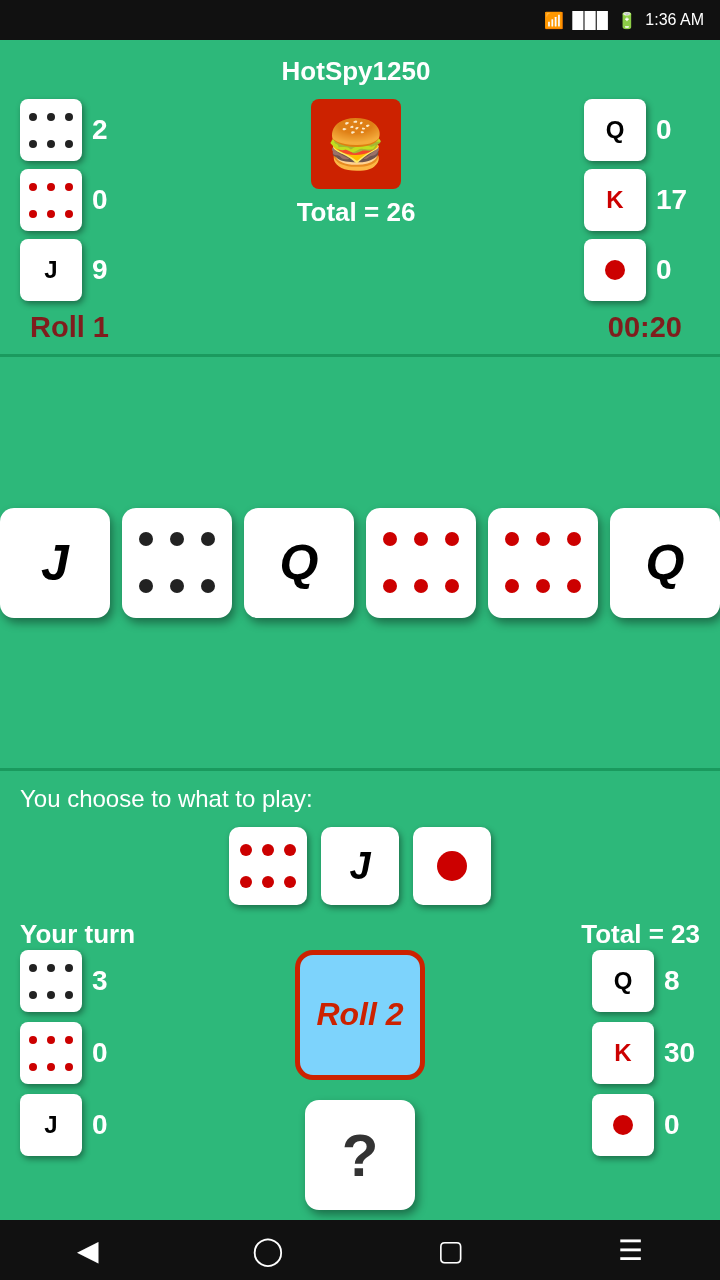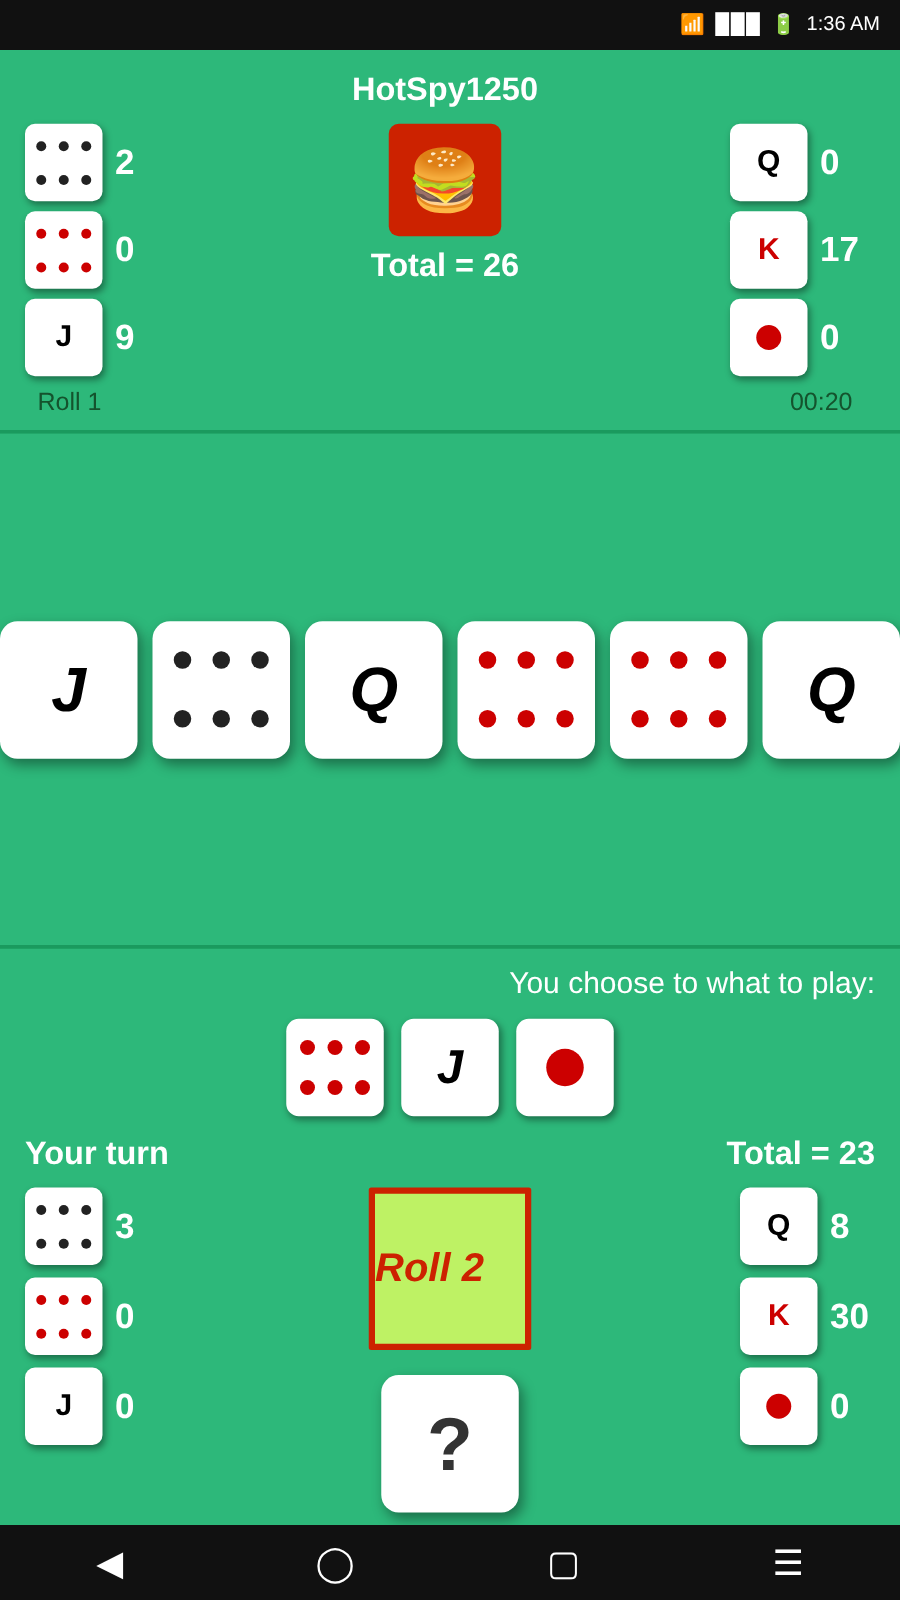--- a/index.html
+++ b/index.html
@@ -95,22 +95,23 @@
     }
 
     .roll-timer-row {
       display: flex;
       justify-content: space-between;
       align-items: center;
       margin-top: 10px;
       padding: 0 10px;
     }
     .roll-label, .timer-label {
-      color: #14532d;
-      font-size: 20px;
+      color: #7f1d1d;
+      font-size: 29px;
+      font-weight: bold;
     }
 
     .die-small {
       width: 62px;
       height: 62px;
       background: white;
       border-radius: 8px;
       display: flex;
       align-items: center;
       justify-content: center;
@@ -185,21 +186,21 @@
 
     
     .bottom-panel {
       background: #2db87a;
       padding: 14px 20px 10px 20px;
       flex-shrink: 0;
       border-top: 3px solid #1a9a5e;
     }
 
     .choose-text {
-      text-align: right;
+      text-align: left;
       color: white;
       font-size: 24px;
       margin-bottom: 14px;
     }
 
     .choice-buttons {
       display: flex;
       justify-content: center;
       gap: 14px;
       margin-bottom: 14px;
@@ -223,43 +224,42 @@
       font-size: 22px;
       font-weight: bold;
       color: #333;
       font-style: italic;
     }
 
     .turn-total-row {
       display: flex;
       justify-content: space-between;
       align-items: center;
-      margin-bottom: 12px;
     }
     .turn-label, .total-label {
       color: white;
       font-size: 26px;
       font-weight: bold;
     }
 
     .bottom-score-area {
       display: flex;
       align-items: flex-start;
       justify-content: space-between;
     }
 
     .roll2-btn {
       width: 130px;
       height: 130px;
       border: 5px solid #cc2200;
-      border-radius: 2px;
-      background: #bef264;
-      display: flex;
-      align-items: center;
-      justify-content: flex-start;
+      border-radius: 18px;
+      background: #7dd3fc;
+      display: flex;
+      align-items: center;
+      justify-content: center;
       cursor: pointer;
       flex-shrink: 0;
     }
     .roll2-text {
       color: #cc2200;
       font-size: 32px;
       font-weight: bold;
       font-style: italic;
       text-align: center;
       line-height: 1.1;

